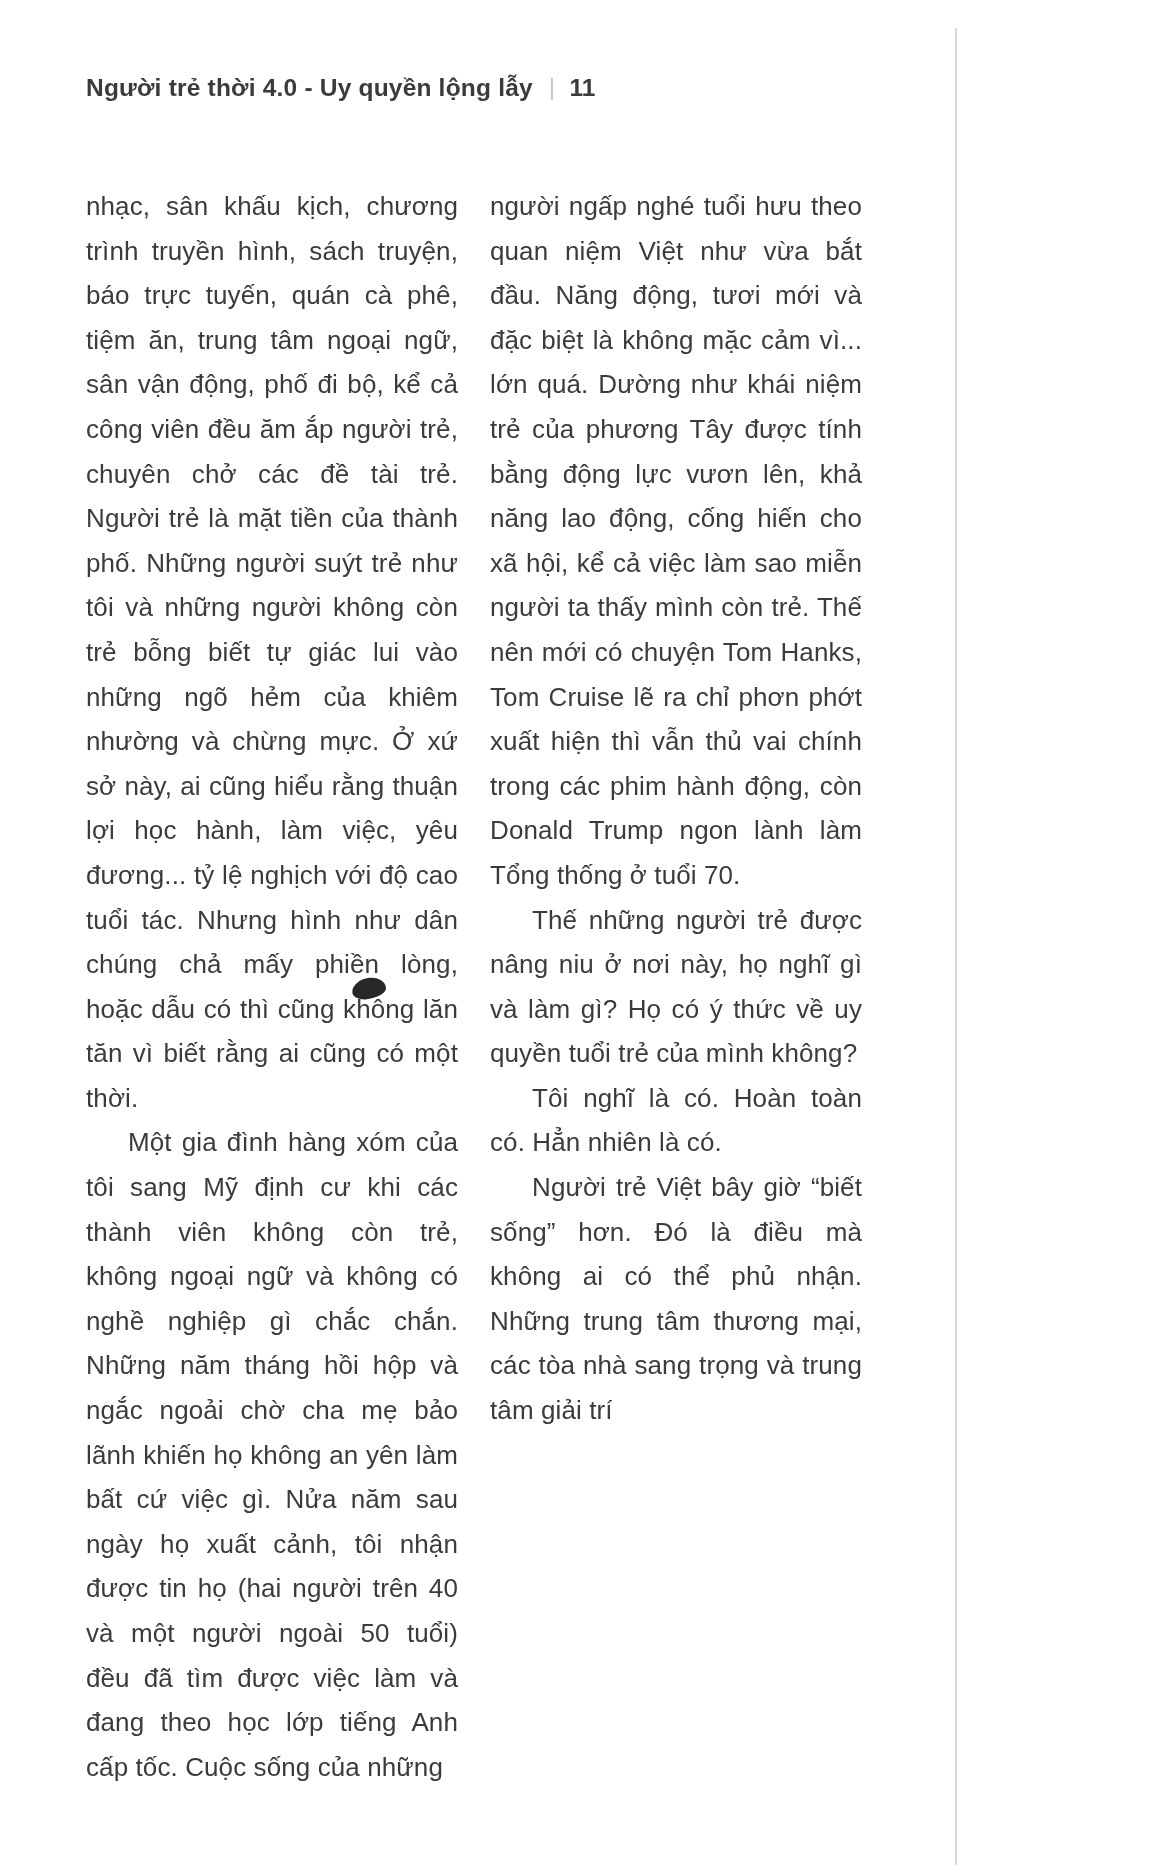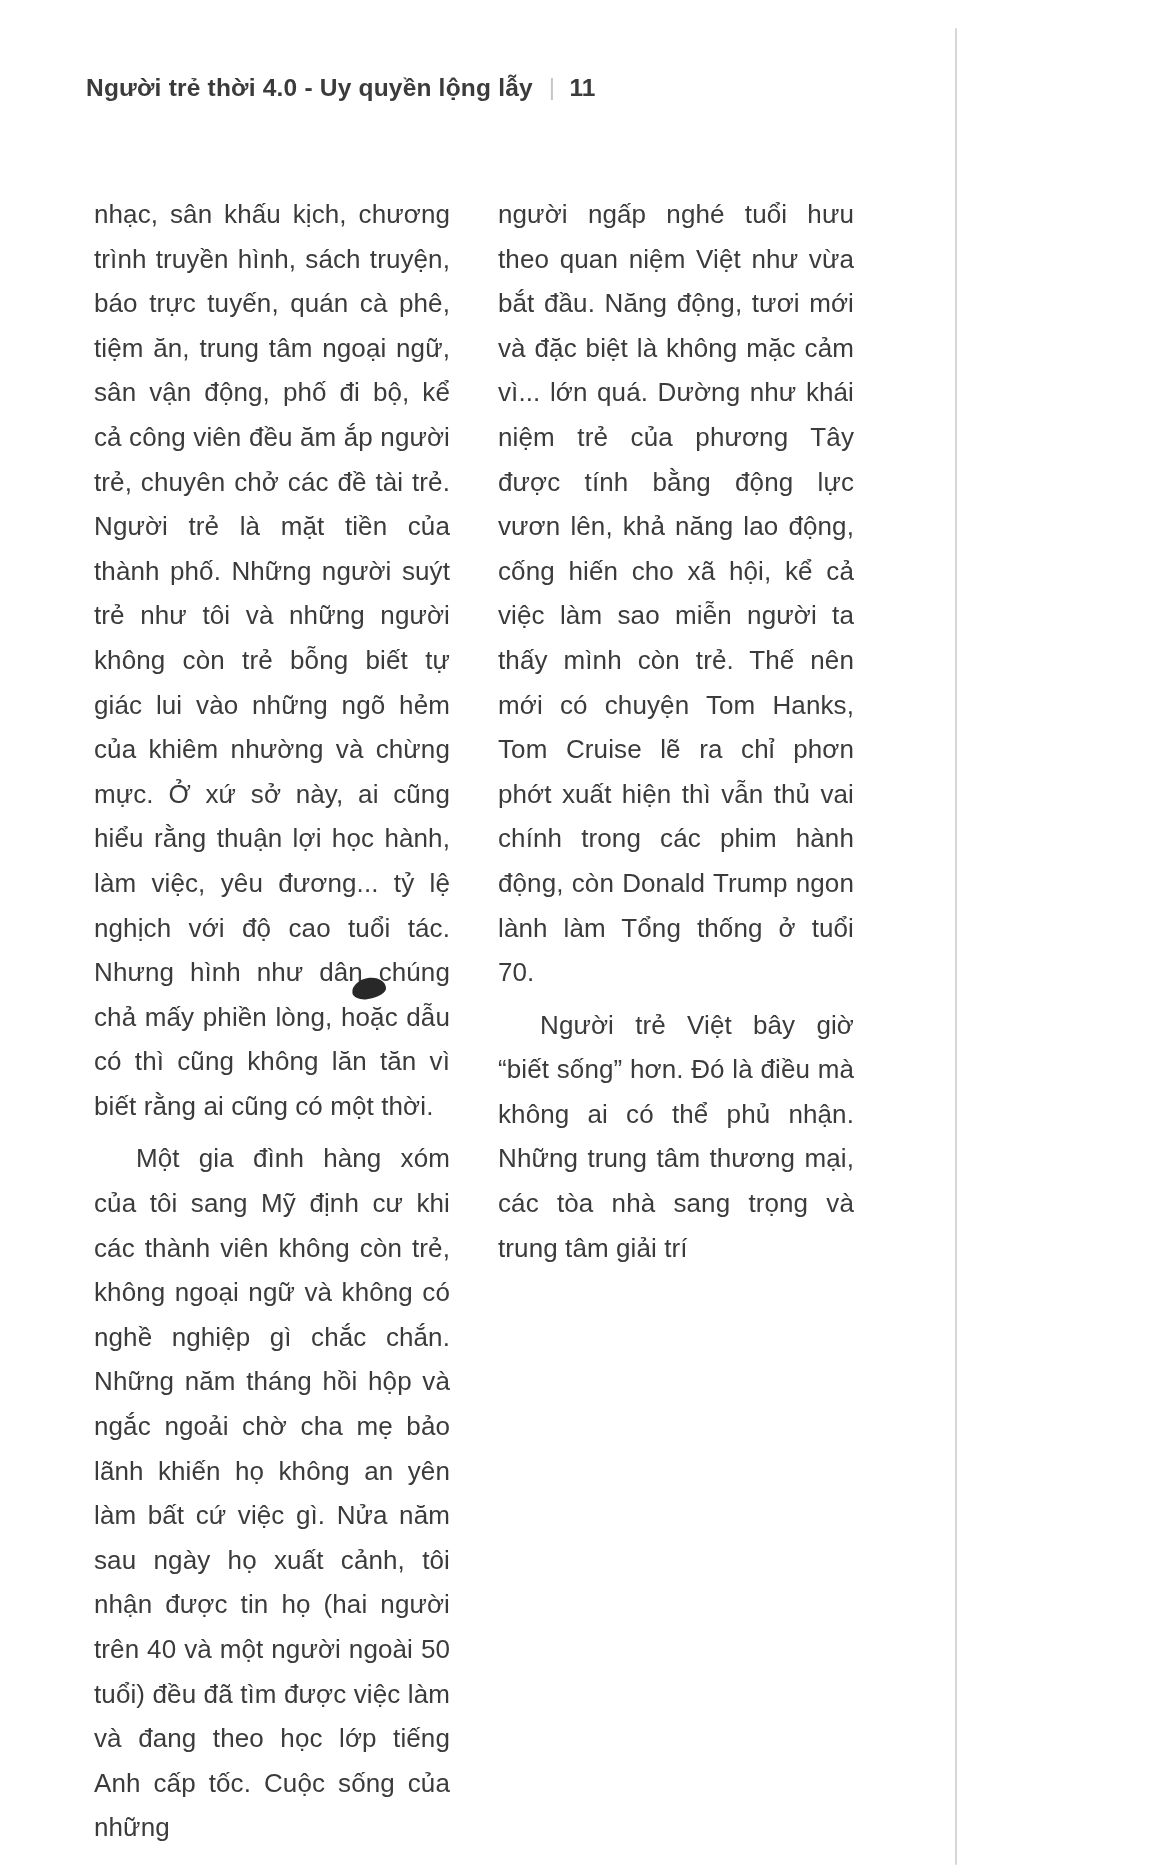--- a/index.html
+++ b/index.html
@@ -51,21 +51,21 @@
   }
   .col{
     width:372px;
     font-size:26px;
     line-height:44.6px;
     text-align:justify;
     text-justify:inter-word;
     color:var(--text);
     letter-spacing:0.1px;
   }
-  .col p{margin:8px;}
+  .col p{margin:0;}
   .col p.indent{text-indent:42px;}
   .page-edge{
     position:absolute;
     left:955px;
     top:28px;
     bottom:0;
     width:2px;
     background:var(--edge);
     border-radius:2px;
   }
@@ -94,20 +94,22 @@
 
     <div class="columns">
 
       <div class="col">
         <p>nhạc, sân khấu kịch, chương trình truyền hình, sách truyện, báo trực tuyến, quán cà phê, tiệm ăn, trung tâm ngoại ngữ, sân vận động, phố đi bộ, kể cả công viên đều ăm ắp người trẻ, chuyên chở các đề tài trẻ. Người trẻ là mặt tiền của thành phố. Những người suýt trẻ như tôi và những người không còn trẻ bỗng biết tự giác lui vào những ngõ hẻm của khiêm nhường và chừng mực. Ở xứ sở này, ai cũng hiểu rằng thuận lợi học hành, làm việc, yêu đương... tỷ lệ nghịch với độ cao tuổi tác. Nhưng hình như dân chúng chả mấy phiền lòng, hoặc dẫu có thì cũng không lăn tăn vì biết rằng ai cũng có một thời.</p>
         <p class="indent">Một gia đình hàng xóm của tôi sang Mỹ định cư khi các thành viên không còn trẻ, không ngoại ngữ và không có nghề nghiệp gì chắc chắn. Những năm tháng hồi hộp và ngắc ngoải chờ cha mẹ bảo lãnh khiến họ không an yên làm bất cứ việc gì. Nửa năm sau ngày họ xuất cảnh, tôi nhận được tin họ (hai người trên 40 và một người ngoài 50 tuổi) đều đã tìm được việc làm và đang theo học lớp tiếng Anh cấp tốc. Cuộc sống của những</p>
       </div>
 
       <div class="col">
         <p>người ngấp nghé tuổi hưu theo quan niệm Việt như vừa bắt đầu. Năng động, tươi mới và đặc biệt là không mặc cảm vì... lớn quá. Dường như khái niệm trẻ của phương Tây được tính bằng động lực vươn lên, khả năng lao động, cống hiến cho xã hội, kể cả việc làm sao miễn người ta thấy mình còn trẻ. Thế nên mới có chuyện Tom Hanks, Tom Cruise lẽ ra chỉ phơn phớt xuất hiện thì vẫn thủ vai chính trong các phim hành động, còn Donald Trump ngon lành làm Tổng thống ở tuổi 70.</p>
+        <p class="indent">Thế những người trẻ được nâng niu ở nơi này, họ nghĩ gì và làm gì? Họ có ý thức về uy quyền tuổi trẻ của mình không?</p>
+        <p class="indent">Tôi nghĩ là có. Hoàn toàn có. Hẳn nhiên là có.</p>
         <p class="indent">Người trẻ Việt bây giờ “biết sống” hơn. Đó là điều mà không ai có thể phủ nhận. Những trung tâm thương mại, các tòa nhà sang trọng và trung tâm giải trí</p>
       </div>
 
     </div>
 
   </div>
 
   <div class="ink-smudge"></div>
   <div class="page-edge"></div>
 

